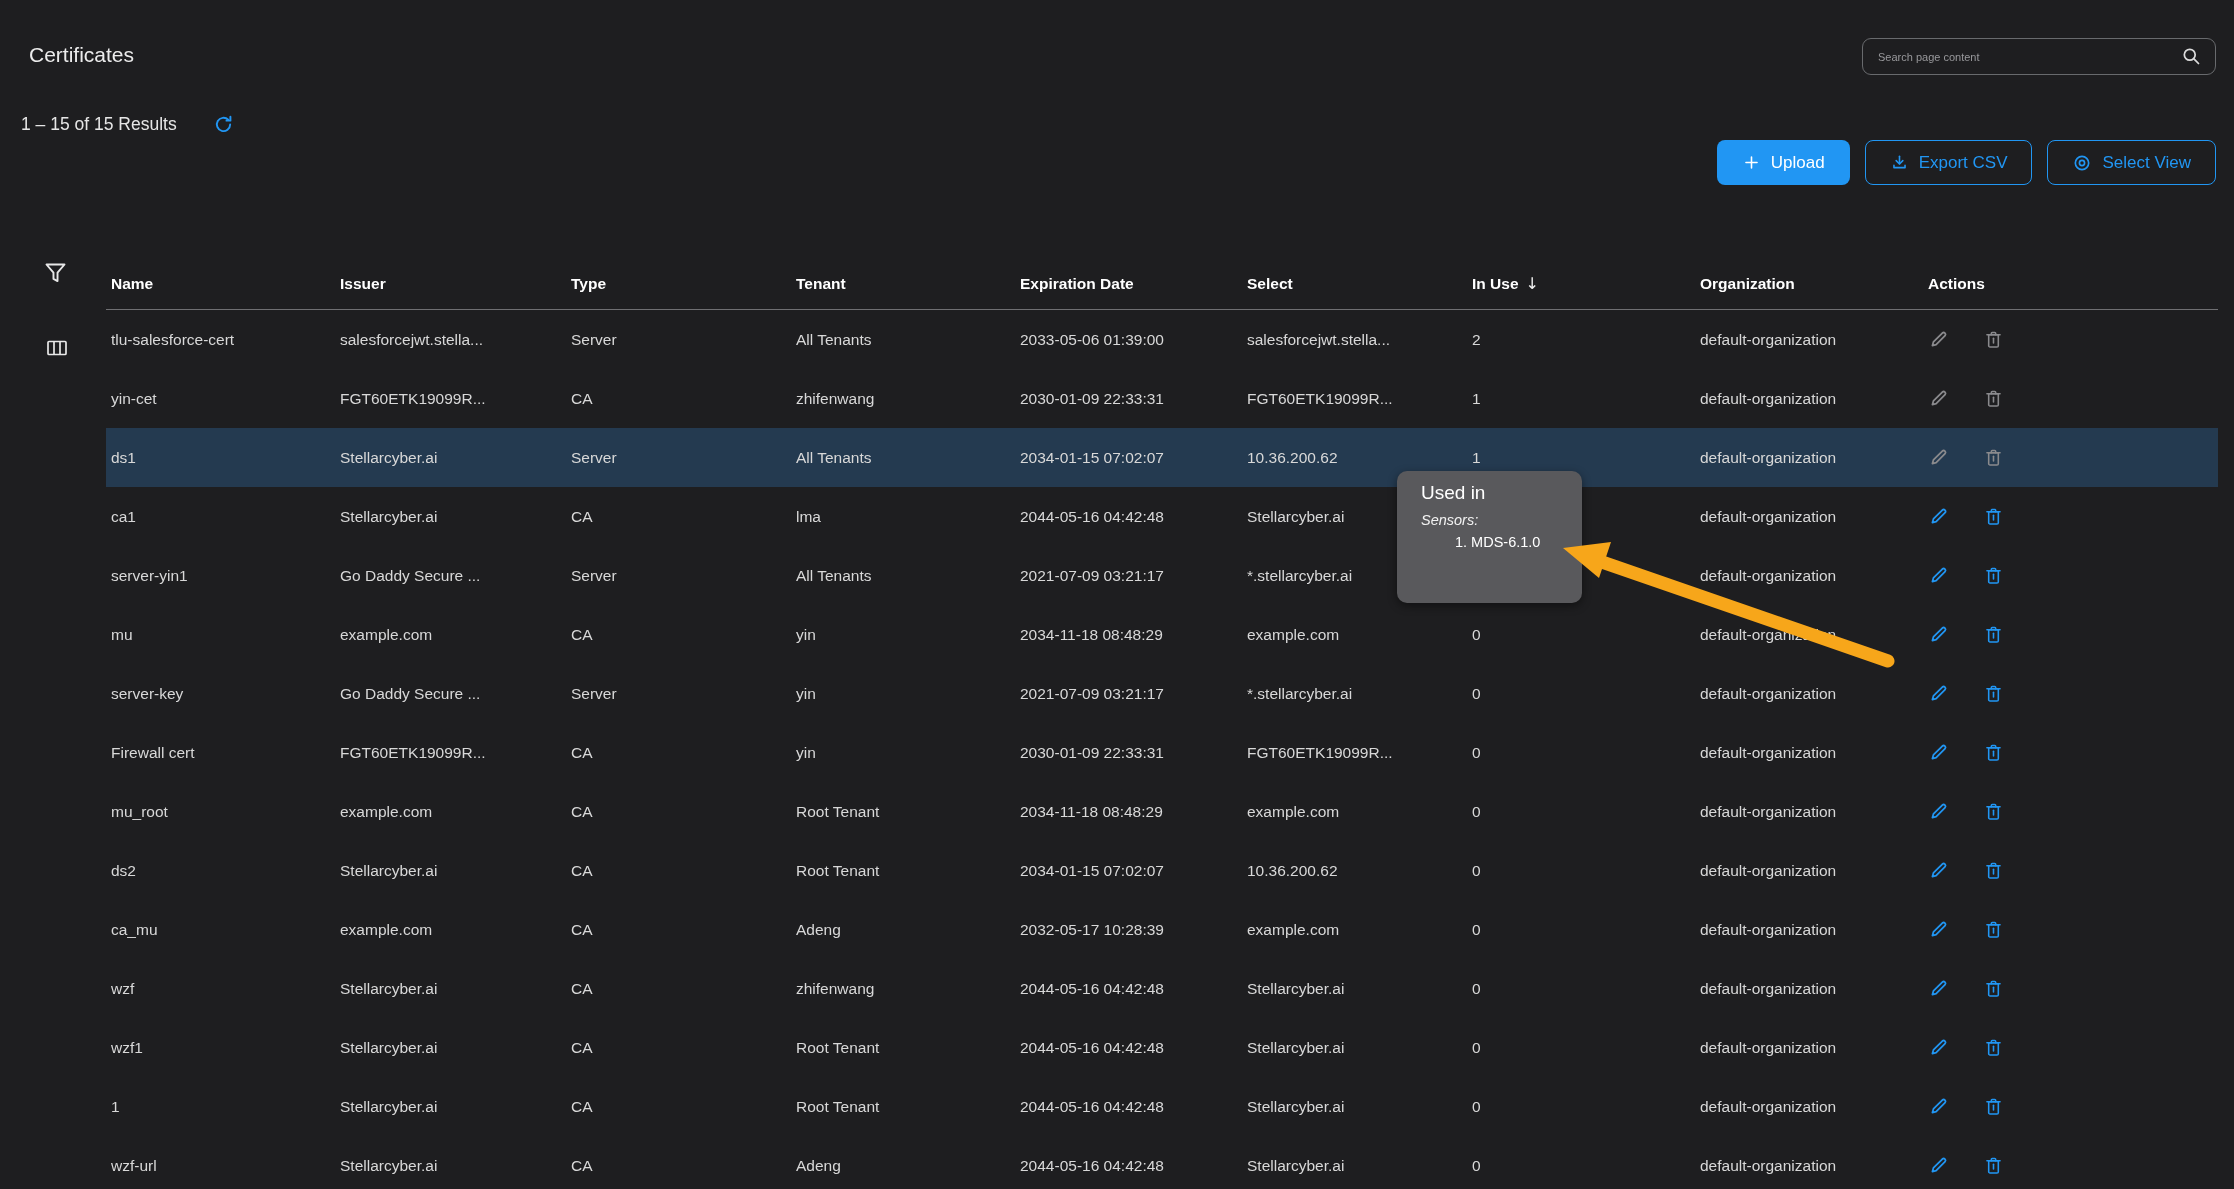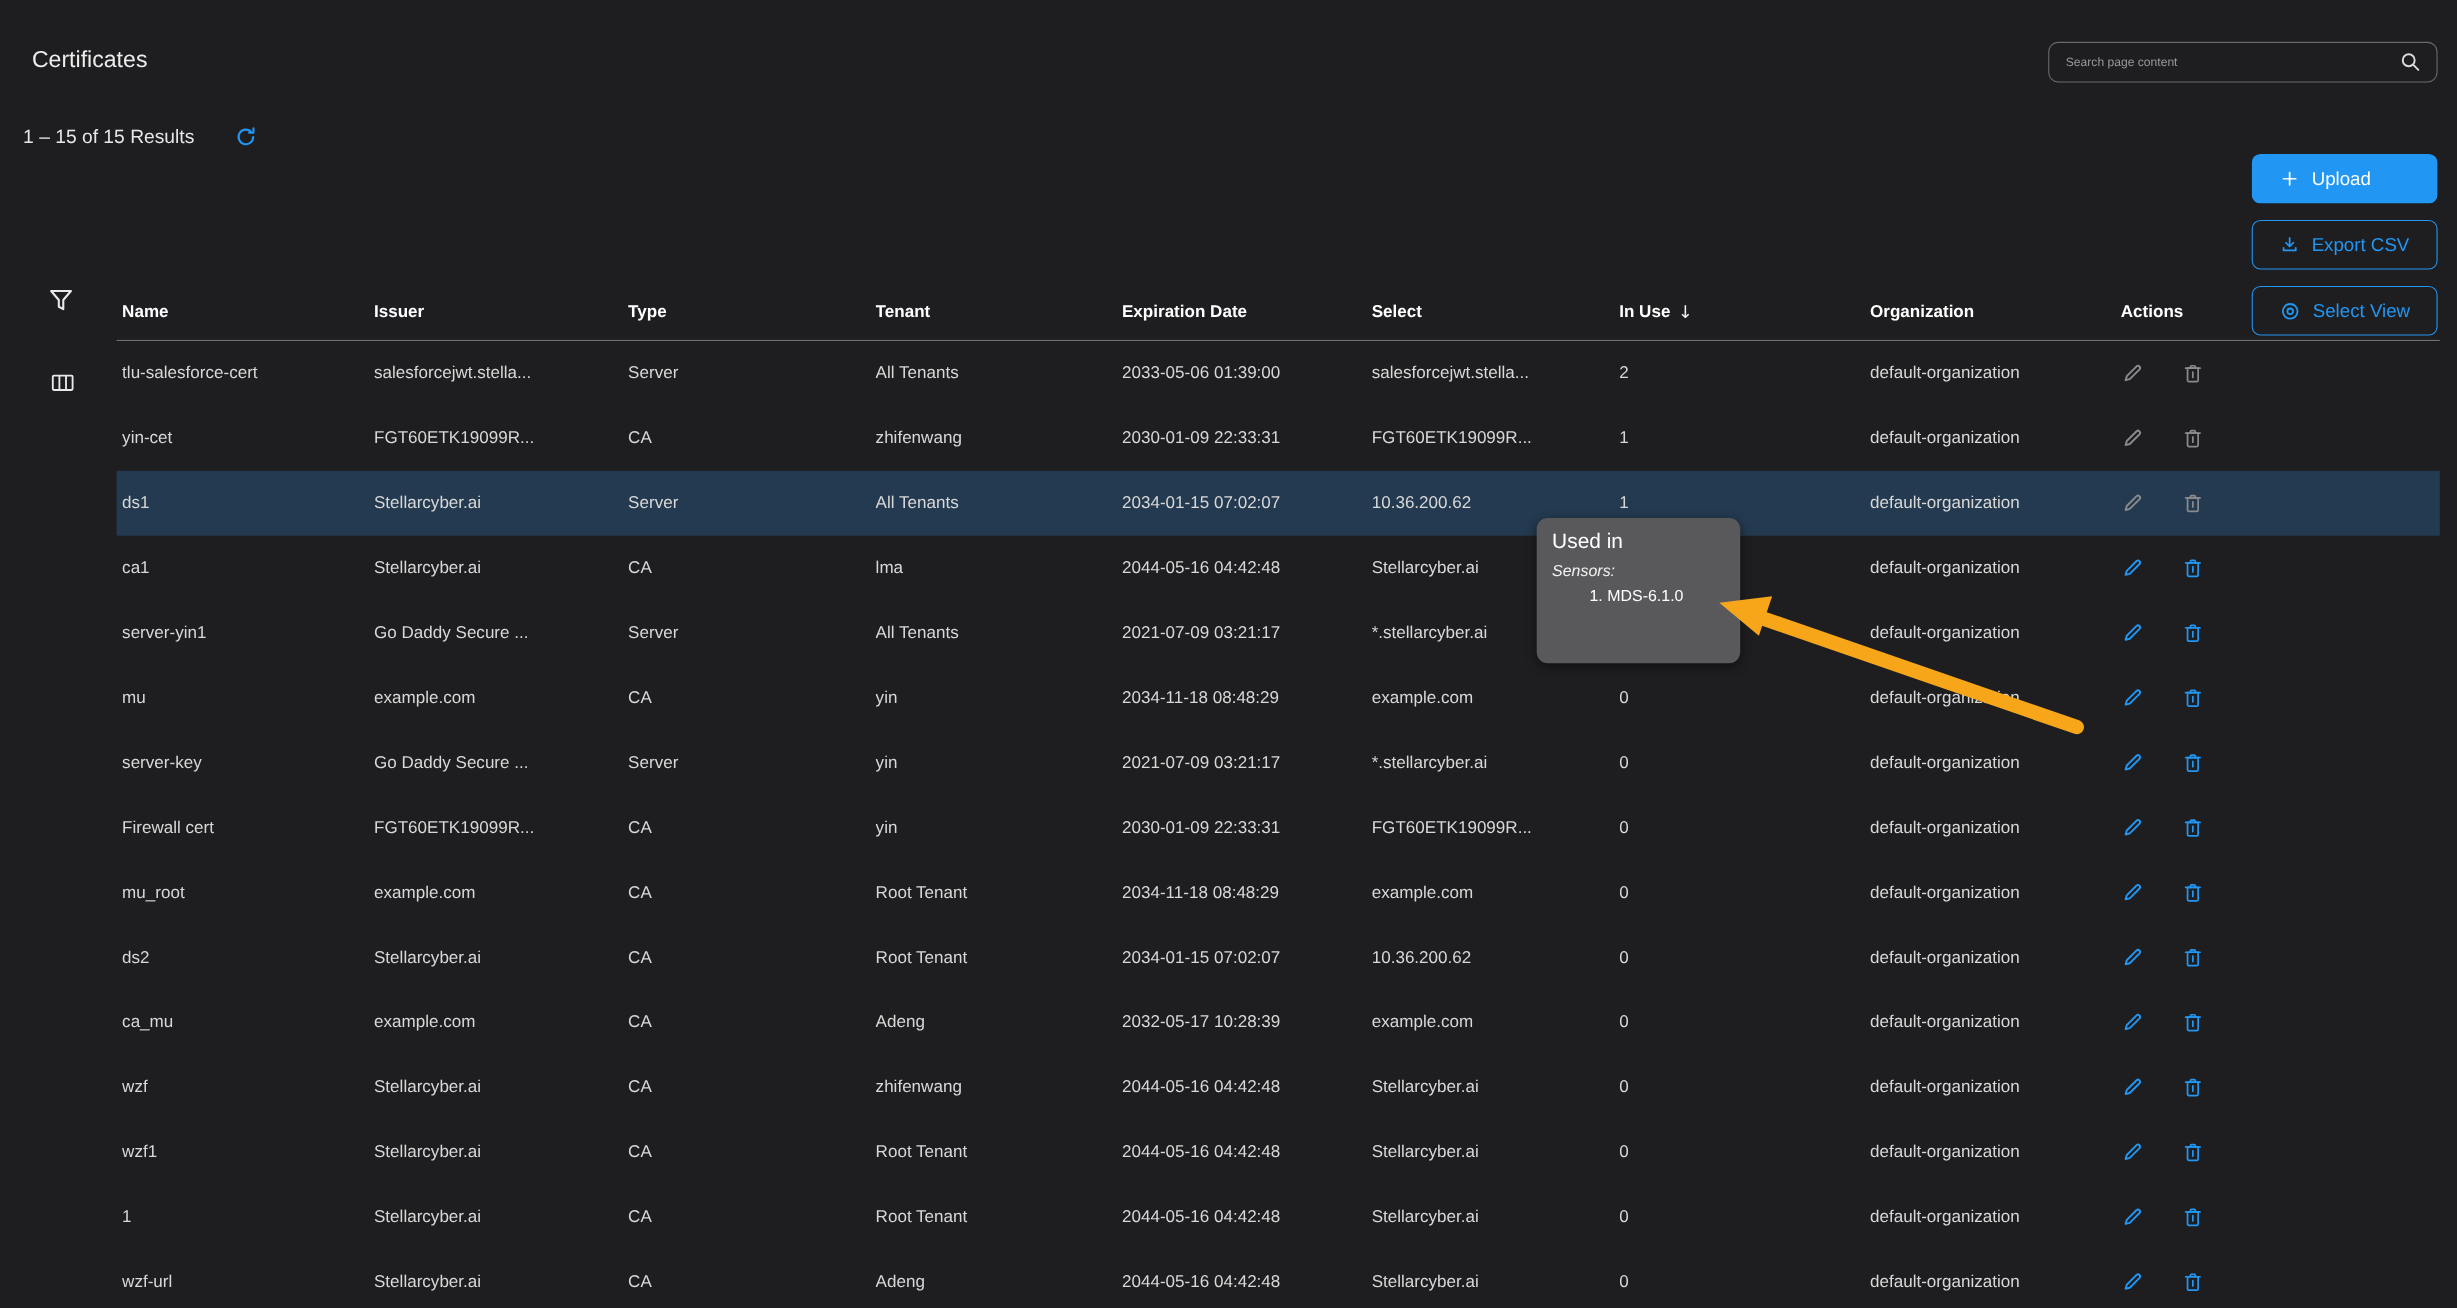--- a/index.html
+++ b/index.html
@@ -20,21 +20,21 @@
     flex:1; background:transparent; border:none; outline:none;
     color:#d5d5d5; font-size:11px; font-family:inherit;
   }
   .search-box input::placeholder { color:#98989b; }
   .search-box svg { flex:none; }
 
   
   .results { position:absolute; left:21px; top:86px; display:flex; gap:36px; }
   .results-text { font-size:17.5px; color:#e6e6e6; }
   .refresh-btn { cursor:pointer; display:flex; color:#2196f3; }
-  .btn-group { position:absolute; top:112px; right:18px; display:flex; gap:15px;flex-direction:column; }
+  .btn-group { position:absolute; top:112px; right:18px; display:flex; gap:15px; }
   .btn {
     height:45px; border-radius:8px; display:inline-flex; align-items:center; gap:10px;
     font-size:17px; padding:0 24px; cursor:pointer; border:1px solid transparent;
     background:transparent; font-family:inherit;
   }
   .btn-primary { background:#2196f3; color:#ffffff; }
   .btn-outline { border-color:#2196f3; color:#2196f3; }
 
   
   .rail-filter  { position:absolute; left:42px; top:232px; color:#e8e8e8; cursor:pointer; }
@@ -56,21 +56,21 @@
   .row.selected { background:#243a50; }
   .td { font-size:15.5px; color:#d8d8d8; white-space:nowrap; overflow:hidden; padding-right:12px; }
   .td.actions { display:flex; gap:34px; overflow:visible; }
   .icon-btn { display:flex; cursor:pointer; background:none; border:none; padding:0; }
   .icon-btn.enabled  { color:#2196f3; }
   .icon-btn.disabled { color:#8a8a8d; cursor:default; }
 
   
   .tooltip {
     position:absolute; left:1397px; top:443px; width:185px; height:132px;
-    background:#59595c; border-radius:10px; padding:11px 14px; box-sizing:border-box;
+    background:#59595c; border-radius:10px; padding:11px 24px; box-sizing:border-box;
     color:#ffffff; z-index:5; box-shadow:0 3px 10px rgba(0,0,0,.45);
   }
   .tooltip-title { font-size:19px; color:#fff; }
   .tooltip-subtitle { font-size:14.5px; margin-top:8px; color:#f2f2f2;font-style:italic; }
   .tooltip-item { font-size:14.5px; margin-top:6px; padding-left:34px; color:#fff; }
 
   
   .arrow-overlay { position:absolute; left:0; top:0; z-index:6; pointer-events:none; }
 </style>
 </head>

